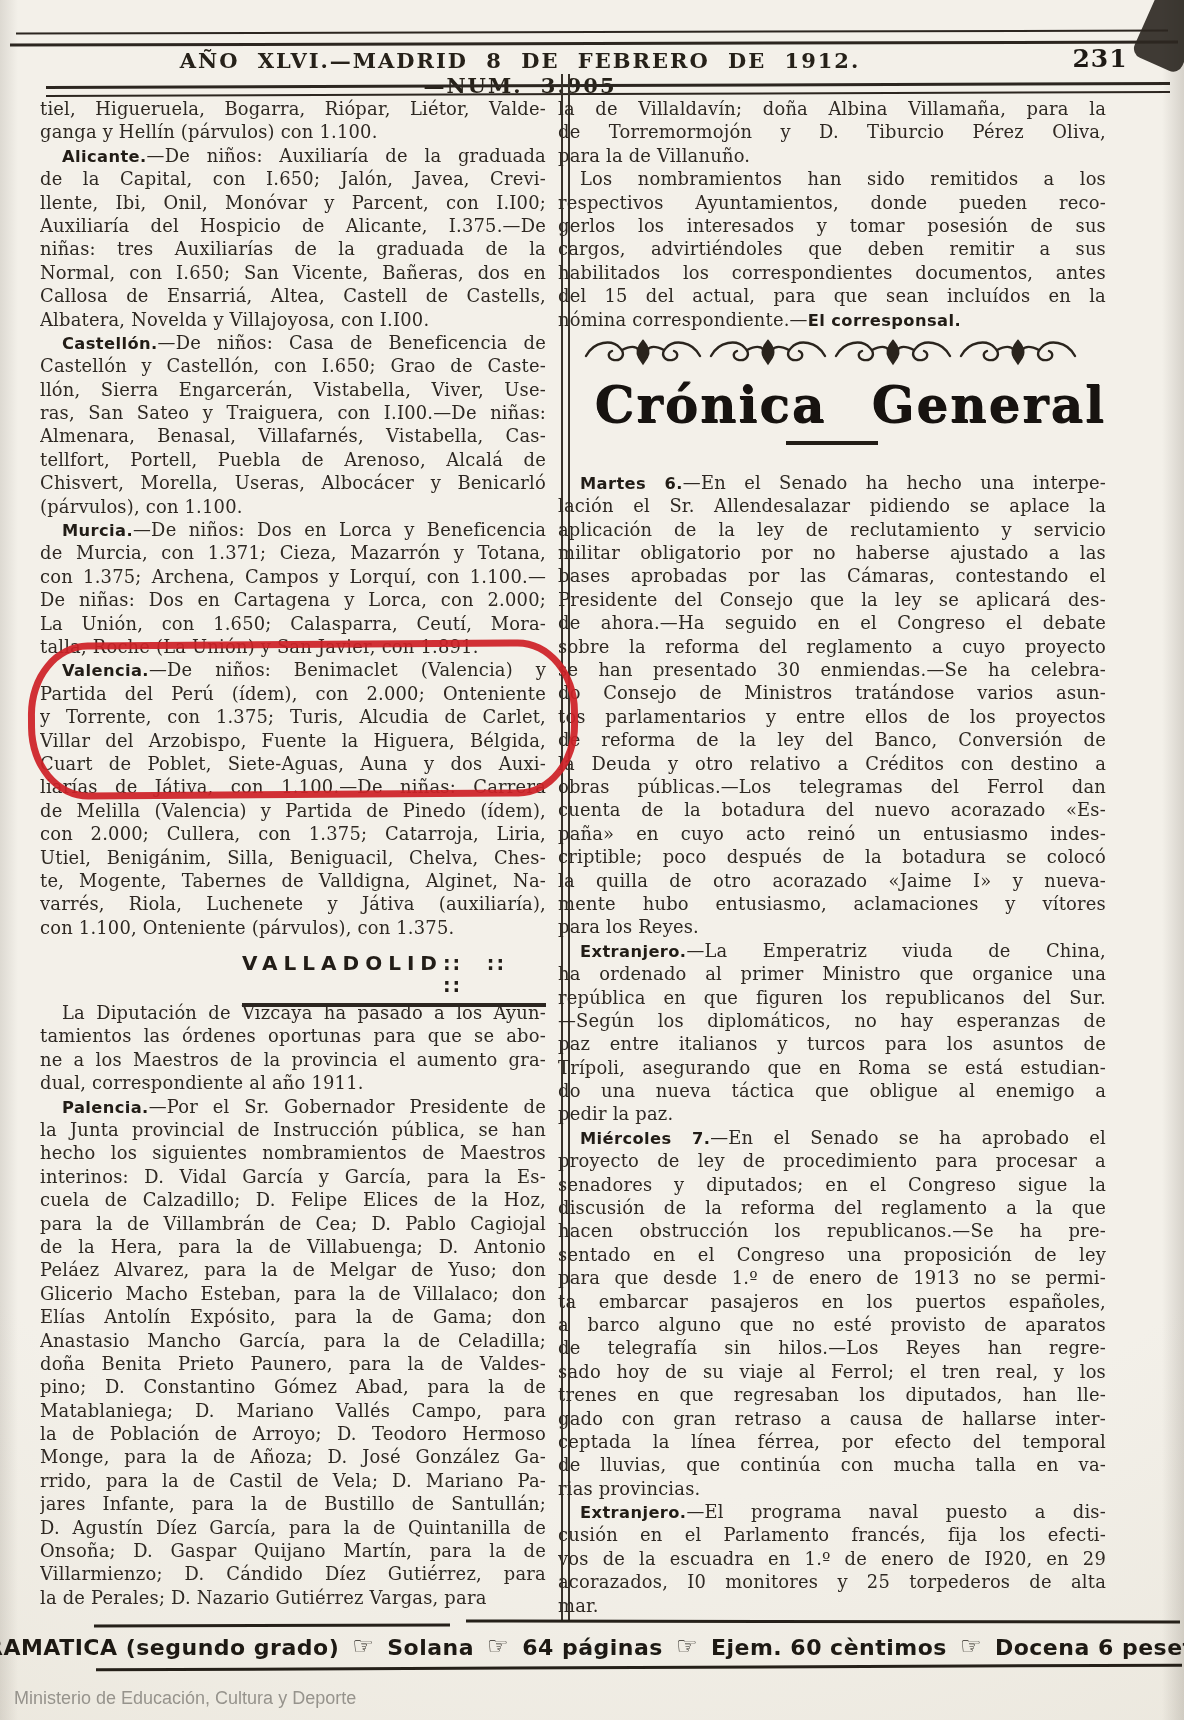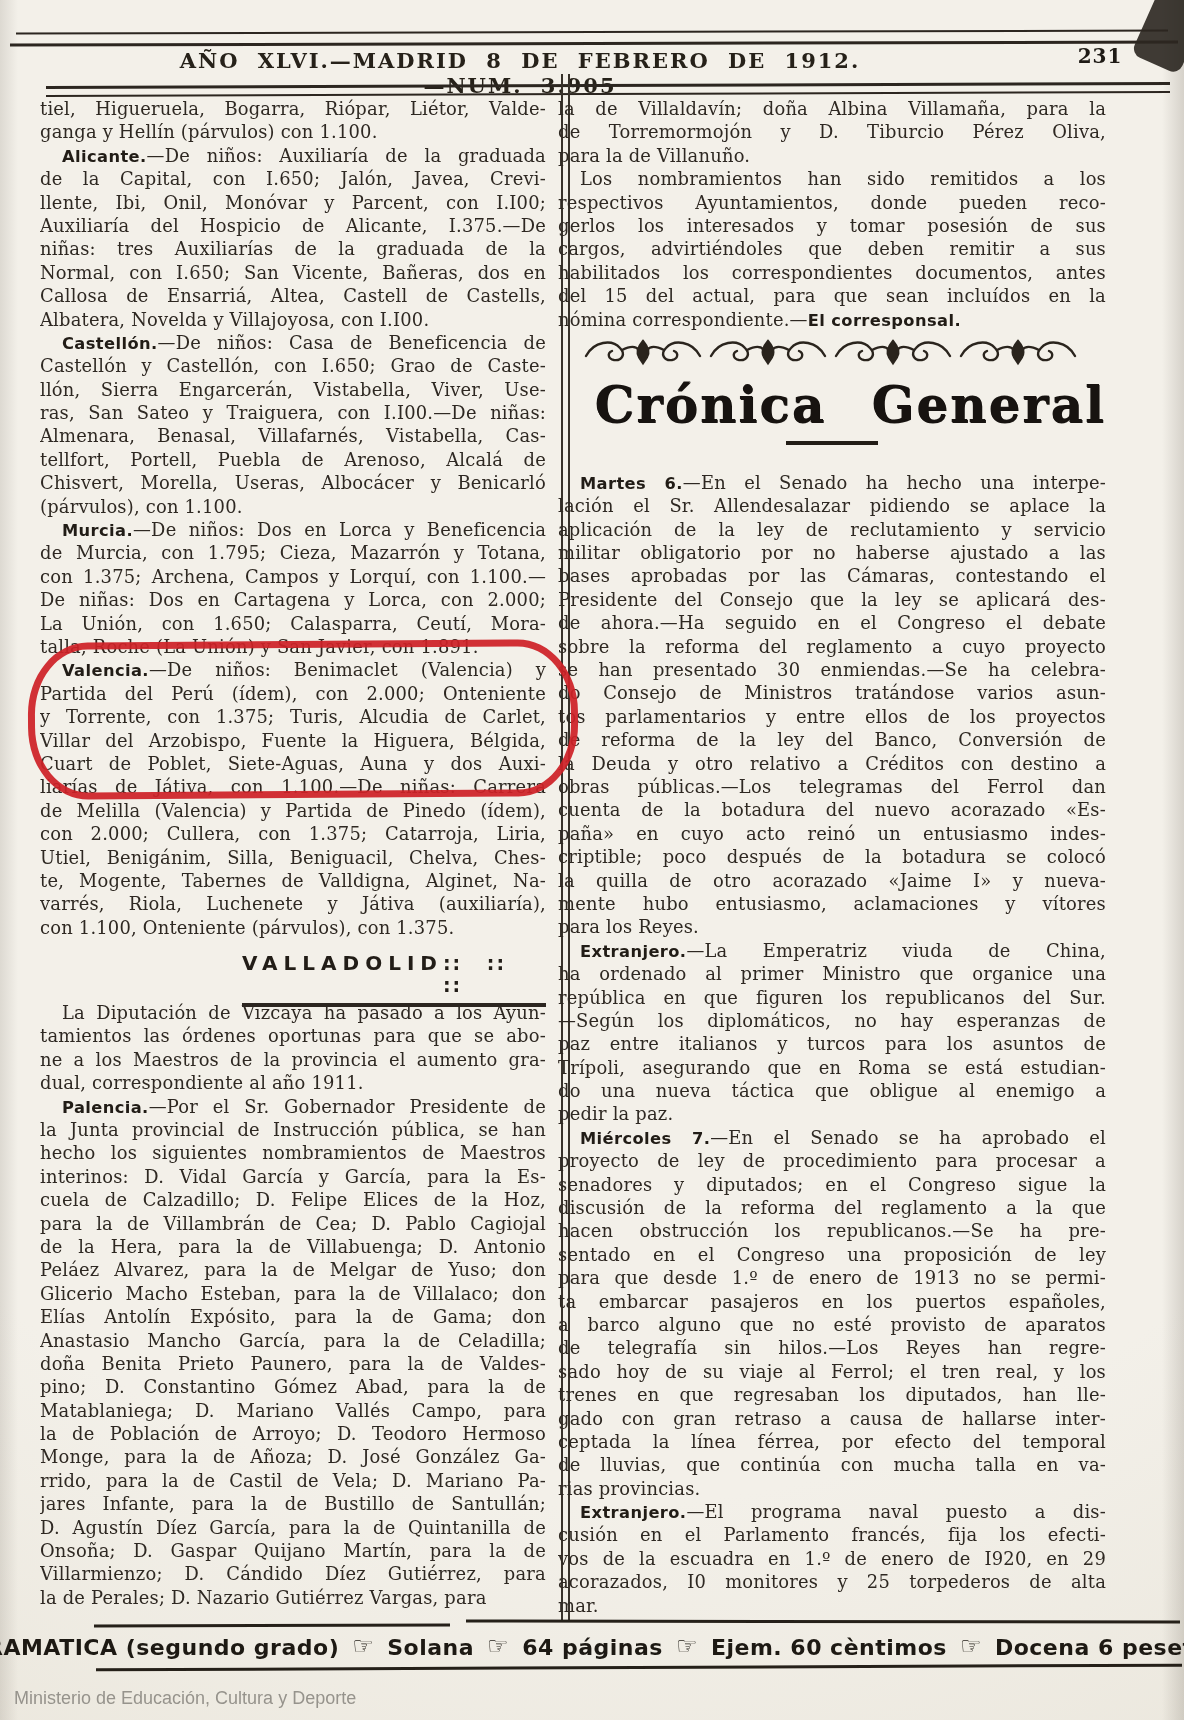--- a/index.html
+++ b/index.html
@@ -10,21 +10,21 @@
     font-family:"DejaVu Serif", serif;color:#2e2822;
   }
   .rule{position:absolute;background:#2c2username62;background:#2c2620;}
   .r-top1{left:16px;top:31px;width:1152px;height:2px;transform:rotate(-.15deg);}
   .r-top2{left:10px;top:42px;width:1168px;height:3px;transform:rotate(-.15deg);}
   .r-head1{left:46px;top:84px;width:1124px;height:3px;transform:rotate(-.2deg);}
   .r-head2{left:46px;top:93px;width:1124px;height:1.5px;transform:rotate(-.2deg);}
   .masthead{position:absolute;left:170px;top:48px;width:700px;text-align:center;
     font-size:21px;font-weight:bold;letter-spacing:2px;word-spacing:9px;color:#262119;}
   .pagenum{position:absolute;left:1058px;top:44px;width:84px;text-align:center;
-    font-size:20px;font-weight:bold;letter-spacing:1px;color:#1e1a15;}
+    font-size:25px;font-weight:bold;letter-spacing:1px;color:#1e1a15;}
   .divider{position:absolute;background:#38322b;}
   .d1{left:561px;top:74px;width:2px;height:1548px;}
   .d2{left:568px;top:74px;width:1.5px;height:1548px;}
 
   .column{position:absolute;top:97px;}
   .col-left{left:40px;width:506px;}
   .col-right{left:558px;width:548px;}
   .line{font-size:17.9px;line-height:23.4px;height:23.4px;overflow:hidden;
     text-align:justify;text-align-last:justify;letter-spacing:.2px;}
   .line.last{text-align-last:left;}
@@ -101,21 +101,21 @@
       <div class="line last">Albatera, Novelda y Villajoyosa, con I.I00.</div>
       <div class="line indent"><b class="lead">Castellón.</b>—De niños: Casa de Beneficencia de</div>
       <div class="line">Castellón y Castellón, con I.650; Grao de Caste-</div>
       <div class="line">llón, Sierra Engarcerán, Vistabella, Viver, Use-</div>
       <div class="line">ras, San Sateo y Traiguera, con I.I00.—De niñas:</div>
       <div class="line">Almenara, Benasal, Villafarnés, Vistabella, Cas-</div>
       <div class="line">tellfort, Portell, Puebla de Arenoso, Alcalá de</div>
       <div class="line">Chisvert, Morella, Useras, Albocácer y Benicarló</div>
       <div class="line last">(párvulos), con 1.100.</div>
       <div class="line indent"><b class="lead">Murcia.</b>—De niños: Dos en Lorca y Beneficencia</div>
-      <div class="line">de Murcia, con 1.795; Cieza, Mazarrón y Totana,</div>
+      <div class="line">de Murcia, con 1.371; Cieza, Mazarrón y Totana,</div>
       <div class="line">con 1.375; Archena, Campos y Lorquí, con 1.100.—</div>
       <div class="line">De niñas: Dos en Cartagena y Lorca, con 2.000;</div>
       <div class="line">La Unión, con 1.650; Calasparra, Ceutí, Mora-</div>
       <div class="line last">talla, Roche (La Unión) y San Javier, con 1.891.</div>
       <div class="line indent"><b class="lead">Valencia.</b>—De niños: Benimaclet (Valencia) y</div>
       <div class="line">Partida del Perú (ídem), con 2.000; Onteniente</div>
       <div class="line">y Torrente, con 1.375; Turis, Alcudia de Carlet,</div>
       <div class="line">Villar del Arzobispo, Fuente la Higuera, Bélgida,</div>
       <div class="line">Cuart de Poblet, Siete-Aguas, Auna y dos Auxi-</div>
       <div class="line">liarías de Játiva, con 1.100.—De niñas: Carrera</div>

